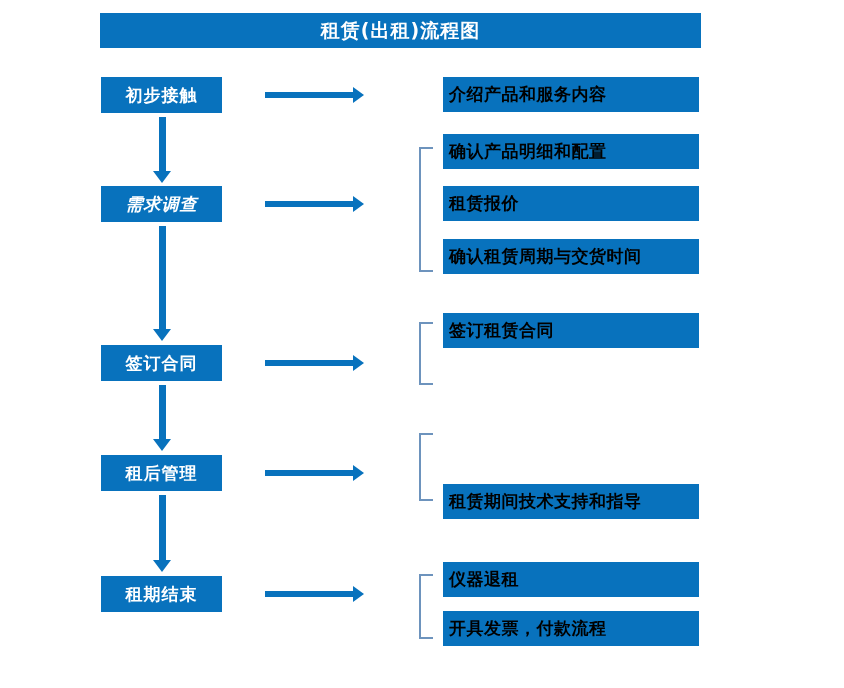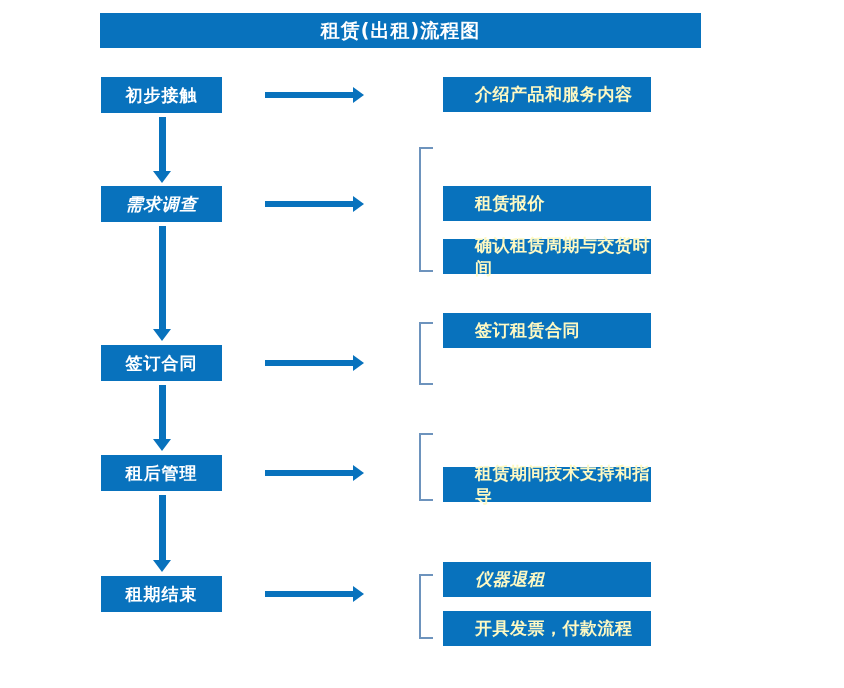--- a/index.html
+++ b/index.html
@@ -54,29 +54,29 @@
     display: flex;
     align-items: center;
     justify-content: center;
     letter-spacing: 1px;
   }
 
   
   .detail-box {
     position: absolute;
     left: 443px;
-    width: 208px;
+    width: 256px;
     height: 35px;
     background: #0872bd;
-    color: #fef9c3;
+    color: #000000;
     font-size: 17px;
     font-weight: bold;
     display: flex;
     align-items: center;
-    padding-left: 32px;
+    padding-left: 6px;
     box-sizing: border-box;
     letter-spacing: 0.5px;
   }
 
   
   .h-arrow {
     position: absolute;
     height: 16px;
     pointer-events: none;
   }
@@ -189,34 +189,35 @@
 
   <div class="h-arrow" style="left:265px; top:586px; width:99px;">
     <div class="shaft" style="width:88px;"></div>
     <div class="head" style="left:88px;"></div>
   </div>
 
   <div class="detail-box" style="top:77px;">介绍产品和服务内容</div>
 
   <div class="bracket" style="left:419px; top:147px; height:125px;"></div>
 
+  <div class="detail-box" style="top:134px;">确认产品明细和配置</div>
 
   <div class="detail-box" style="top:186px;">租赁报价</div>
 
   <div class="detail-box" style="top:239px;">确认租赁周期与交货时间</div>
 
   <div class="bracket" style="left:419px; top:322px; height:63px;"></div>
 
   <div class="detail-box" style="top:313px;">签订租赁合同</div>
 
 
   <div class="bracket" style="left:419px; top:433px; height:68px;"></div>
 
 
-  <div class="detail-box" style="top:467px;">租赁期间技术支持和指导</div>
+  <div class="detail-box" style="top:484px;">租赁期间技术支持和指导</div>
 
   <div class="bracket" style="left:419px; top:574px; height:65px;"></div>
 
-  <div class="detail-box" style="top:562px;font-style:italic;">仪器退租</div>
+  <div class="detail-box" style="top:562px;">仪器退租</div>
 
   <div class="detail-box" style="top:611px;">开具发票，付款流程</div>
 
 </div>
 
 </body></html>

